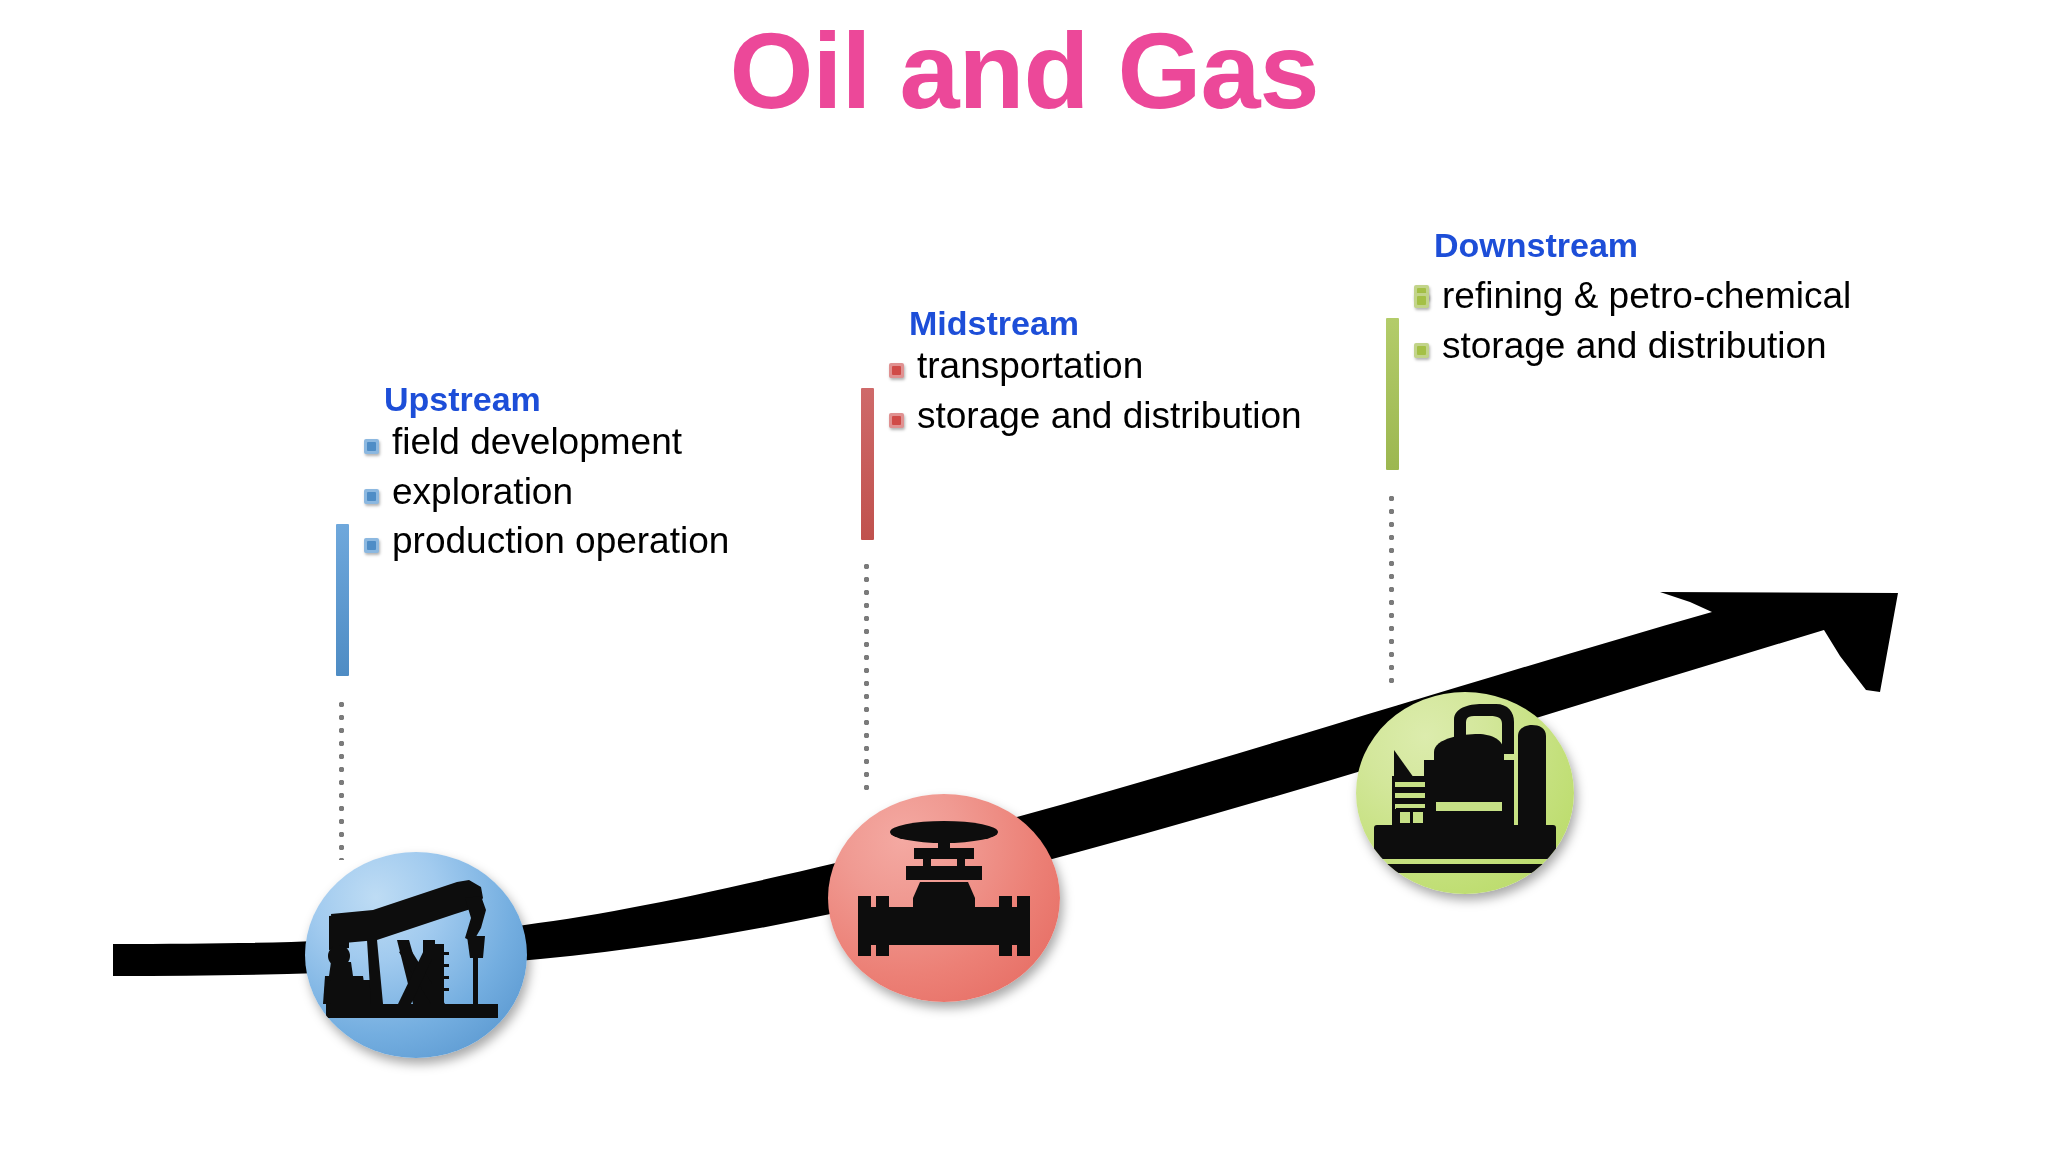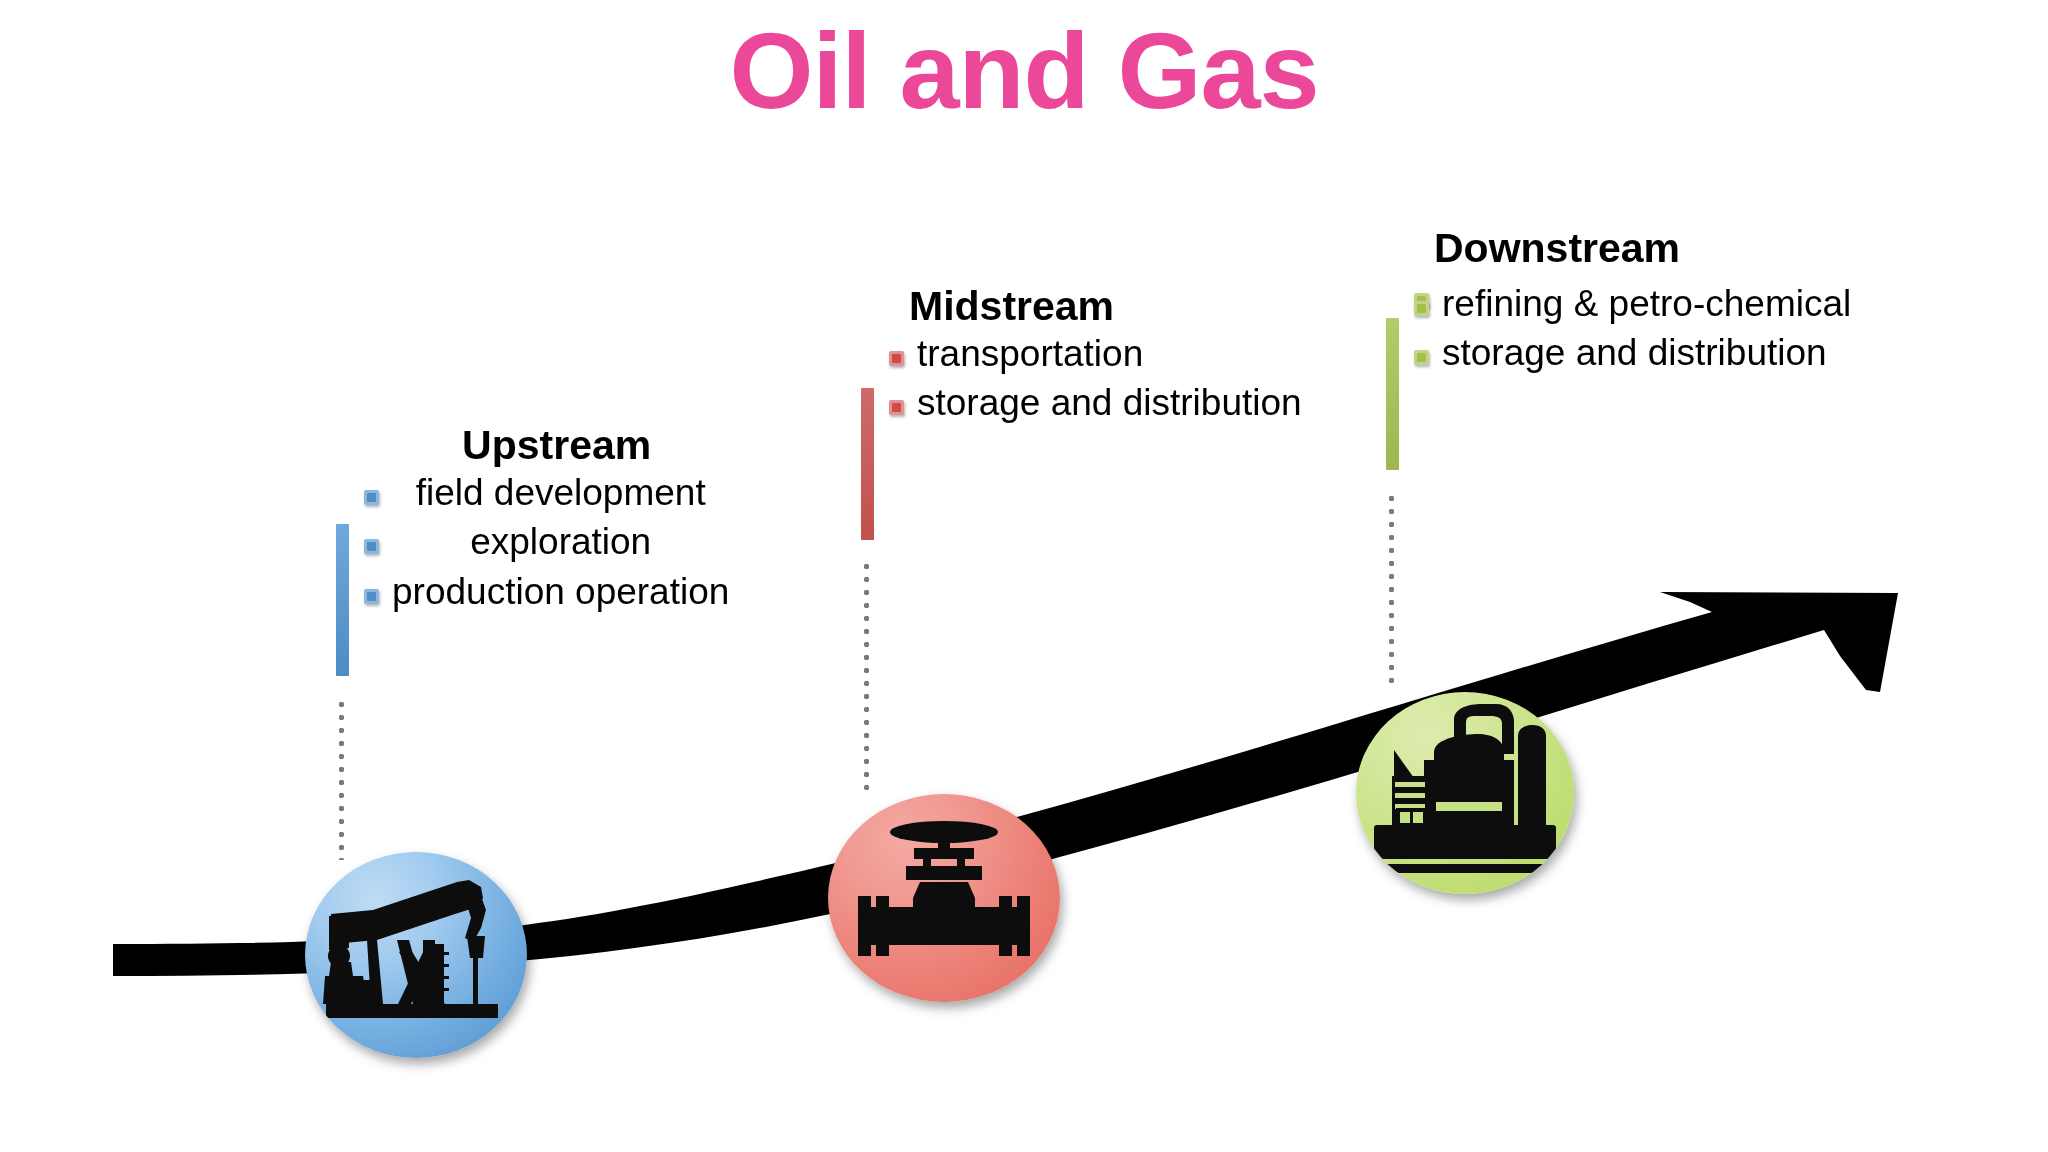--- a/index.html
+++ b/index.html
@@ -41,23 +41,23 @@
     width: 2048px;
     height: 1152px;
     pointer-events: none;
   }
 
   
   .stage-block {
     position: absolute;
   }
   .stage-heading {
-    font-size: 41px;
+    font-size: 34px;
     font-weight: bold;
-    color: #000000;
+    color: #1d4ed8;
     line-height: 1.12;
     white-space: nowrap;
     margin-left: 22px;
   }
   .stage-list {
     list-style: none;
     margin: 3px 0 0 0;
     padding: 0;
   }
   .stage-list li {
@@ -160,21 +160,21 @@
              L 1824,668
              C 1500,766 1190,866 900,936
              C 640,999 420,1014 113,1014
              Z" fill="#000000" transform="translate(0,-38)"></path>
   </svg>
 
   <div class="accent-bar c-blue-bar" style="left:336px; top:524px; height:152px;"></div>
 
   <div class="connector" style="left:337px; top:698px; height:162px;"></div>
 
-  <div class="stage-block" style="left:362px; top:423px;text-align:center;">
+  <div class="stage-block" style="left:362px; top:380px;">
     <div class="stage-heading">Upstream</div>
     <ul class="stage-list">
       <li>
         <span class="bullet-square c-blue-bul"></span>
         <span>field development</span>
       </li>
       <li>
         <span class="bullet-square c-blue-bul"></span>
         <span>exploration</span>
       </li>
@@ -220,21 +220,21 @@
 
         <path d="M62,88 L72,88 L78,152 L66,152 Z"></path>
       </g>
     </svg>
   </div>
 
   <div class="accent-bar c-red-bar" style="left:861px; top:388px; height:152px;"></div>
 
   <div class="connector" style="left:862px; top:560px; height:238px;"></div>
 
-  <div class="stage-block" style="left:887px; top:284px;">
+  <div class="stage-block" style="left:887px; top:304px;">
     <div class="stage-heading">Midstream</div>
     <ul class="stage-list">
       <li>
         <span class="bullet-square c-red-bul"></span>
         <span>transportation</span>
       </li>
       <li>
         <span class="bullet-square c-red-bul"></span>
         <span>storage and distribution</span>
       </li>

